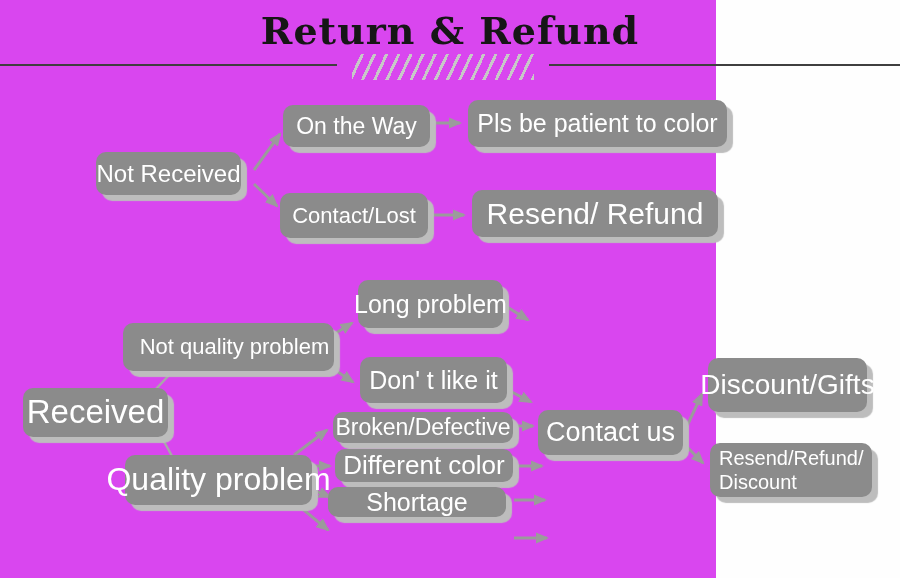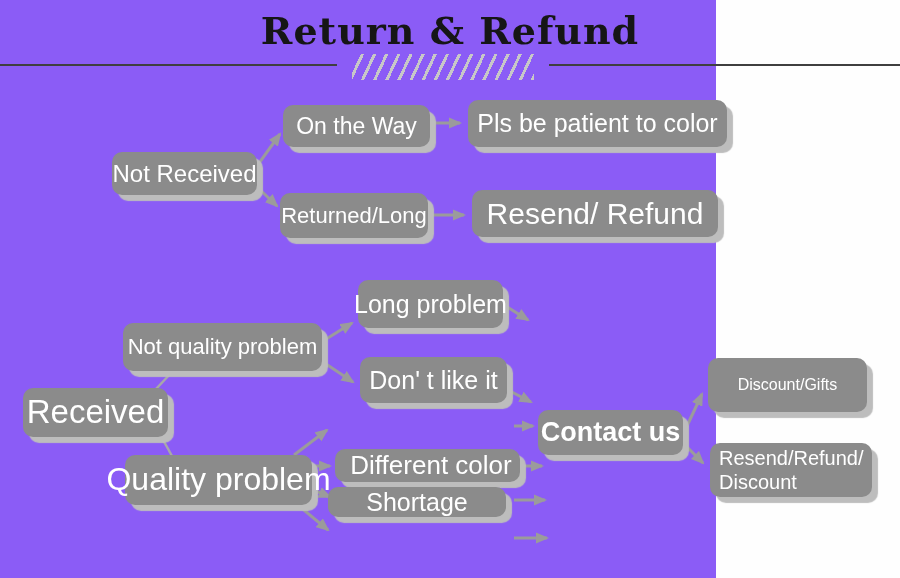--- a/index.html
+++ b/index.html
@@ -1,18 +1,18 @@
 <!DOCTYPE html>
 <html><head>
 <meta charset="utf-8">
 <style>
   html,body{margin:0;padding:0;}
   body{width:900px;height:578px;overflow:hidden;background:#fefefe;
        font-family:"Liberation Sans","DejaVu Sans",sans-serif;}
-  #stage{position:relative;width:716px;height:578px;background:#8b5cf6;}
+  #stage{position:relative;width:716px;height:578px;background:#d946ef;}
 
   
   .title{position:absolute;top:8px;left:0;width:900px;text-align:center;
          font-family:"DejaVu Serif","Liberation Serif",serif;font-weight:700;
          font-size:38px;color:#161616;letter-spacing:1px;margin:0;}
   .rule{position:absolute;top:64px;height:2px;background:#3f3f3f;}
   .rule-left{left:0;width:337px;}
   .rule-right{left:549px;width:351px;}
   .hatch{position:absolute;left:352px;top:54px;width:182px;height:26px;
          background:repeating-linear-gradient(115deg,
@@ -62,46 +62,47 @@
     <line x1="311" y1="489" x2="330" y2="497" marker-end="url(#ah)"></line>
     <line x1="299" y1="506" x2="328" y2="530" marker-end="url(#ah)"></line>
     <line x1="514" y1="426" x2="533" y2="426" marker-end="url(#ah)"></line>
     <line x1="514" y1="466" x2="542" y2="466" marker-end="url(#ah)"></line>
     <line x1="514" y1="500" x2="545" y2="500" marker-end="url(#ah)"></line>
     <line x1="514" y1="538" x2="547" y2="538" marker-end="url(#ah)"></line>
     <line x1="686" y1="428" x2="702" y2="394" marker-end="url(#ah)"></line>
     <line x1="686" y1="446" x2="703" y2="463" marker-end="url(#ah)"></line>
   </svg>
 
-  <div class="node" style="left:112px;top:152px;width:145px;height:43px;font-size:24px;">Not Received</div>
+  <div class="node" style="left:96px;top:152px;width:145px;height:43px;font-size:24px;">Not Received</div>
 
   <div class="node" style="left:283px;top:105px;width:147px;height:42px;font-size:23px;">On the Way</div>
 
   <div class="node" style="left:468px;top:100px;width:259px;height:47px;font-size:25px;">Pls be patient to color</div>
 
-  <div class="node" style="left:280px;top:193px;width:148px;height:45px;font-size:22px;">Returned/Long</div>
+  <div class="node" style="left:280px;top:193px;width:148px;height:45px;font-size:22px;">Contact/Lost</div>
 
   <div class="node" style="left:472px;top:190px;width:246px;height:47px;font-size:30px;">Resend/ Refund</div>
 
   <div class="node big" style="left:23px;top:388px;width:145px;height:49px;font-size:33px;">Received</div>
 
-  <div class="node" style="left:123px;top:323px;width:199px;height:48px;font-size:22px;">Not quality problem</div>
+  <div class="node" style="left:123px;top:323px;width:199px;height:48px;font-size:22px;padding-left:12px;">Not quality problem</div>
 
   <div class="node" style="left:358px;top:280px;width:145px;height:48px;font-size:25px;">Long problem</div>
 
   <div class="node" style="left:360px;top:357px;width:147px;height:46px;font-size:25px;">Don' t like it</div>
 
   <div class="node" style="left:125px;top:455px;width:187px;height:50px;font-size:32px;">Quality problem</div>
 
+  <div class="node" style="left:333px;top:412px;width:180px;height:31px;font-size:23px;">Broken/Defective</div>
 
-  <div class="node" style="left:335px;top:449px;width:178px;height:33px;font-size:26px;padding-left:7px;">Different color</div>
+  <div class="node" style="left:335px;top:449px;width:178px;height:33px;font-size:26px;">Different color</div>
 
   <div class="node" style="left:328px;top:487px;width:178px;height:30px;font-size:25px;">Shortage</div>
 
 
-  <div class="node" style="left:538px;top:410px;width:145px;height:45px;font-size:27px;font-weight:bold;">Contact us</div>
+  <div class="node" style="left:538px;top:410px;width:145px;height:45px;font-size:27px;">Contact us</div>
 
-  <div class="node" style="left:708px;top:358px;width:159px;height:54px;font-size:16px;text-align:center;">Discount/Gifts</div>
+  <div class="node" style="left:708px;top:358px;width:159px;height:54px;font-size:28px;text-align:center;">Discount/Gifts</div>
 
   <div class="node multiline" style="left:710px;top:443px;width:153px;height:54px;font-size:20px;">Resend/Refund/
 Discount</div>
 
 </div>
 
 </body></html>

